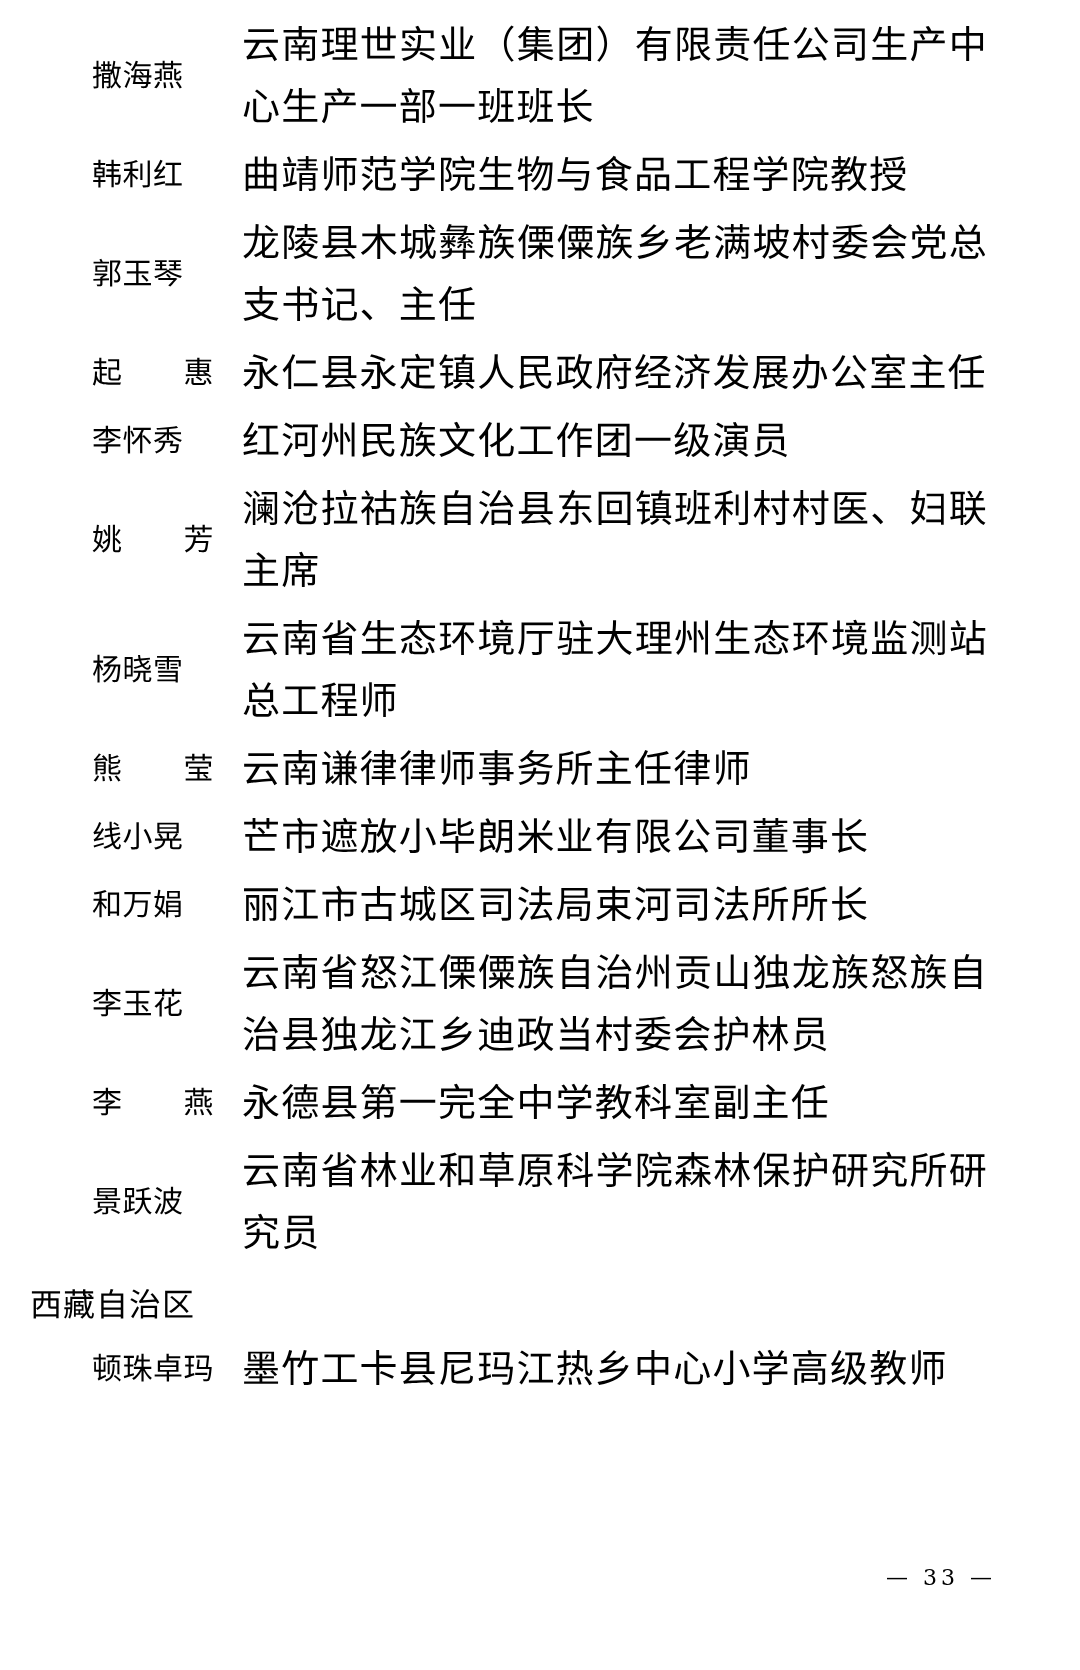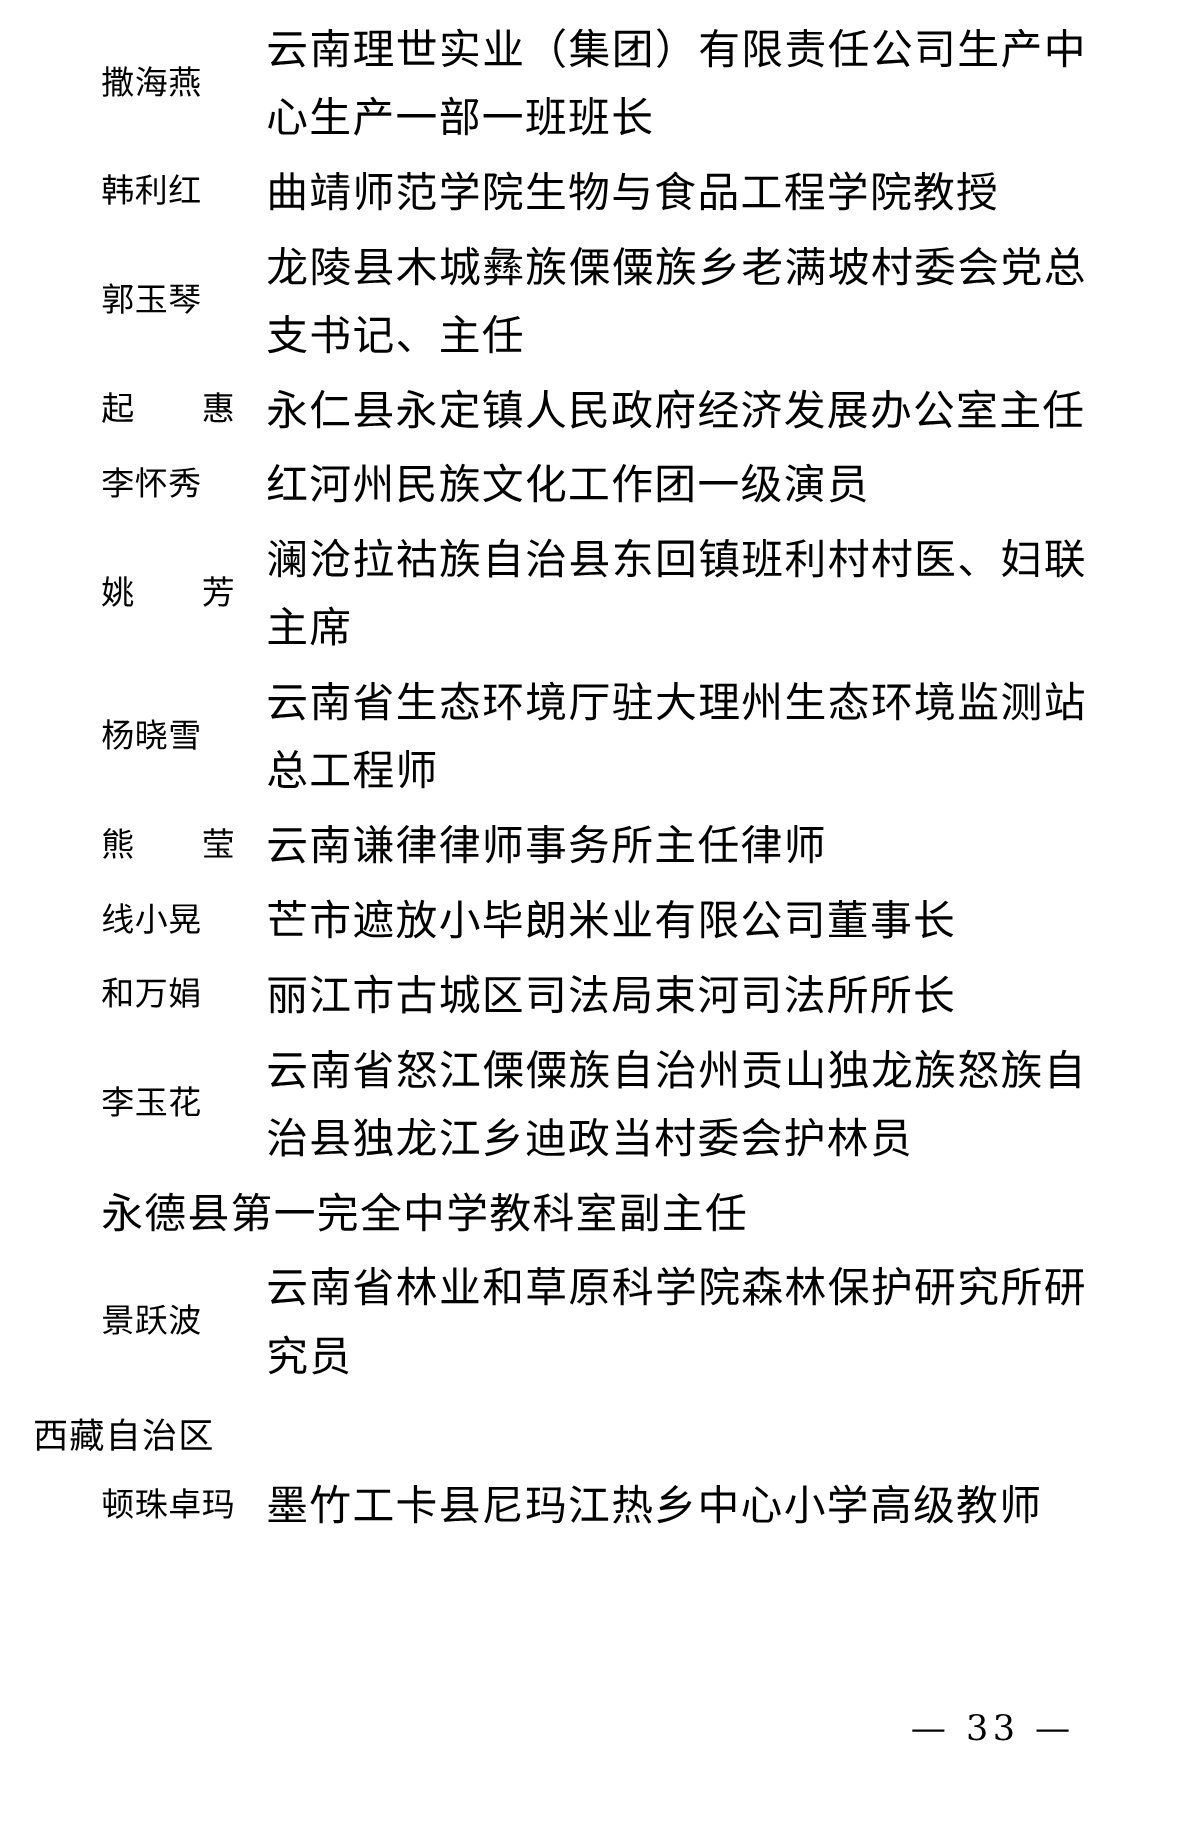--- a/index.html
+++ b/index.html
@@ -49,23 +49,23 @@
   .section-head {
     font-size: 32px;
     font-weight: normal;
     line-height: 62px;
     letter-spacing: 1px;
     margin: 10px 0 2px -62px;
     font-family: "DejaVu Sans", "Liberation Sans", sans-serif;
   }
   .page-footer {
     position: absolute;
-    right: 103px;
+    right: 84px;
     bottom: 80px;
-    font-size: 32px;
+    font-size: 22px;
     letter-spacing: 4px;
   }
 </style>
 </head>
 <body>
 
 <div class="page">
 
   <div class="entry">
     <div class="entry-name">撒海燕</div>
@@ -118,20 +118,21 @@
     <div class="entry-desc">丽江市古城区司法局束河司法所所长</div>
   </div>
 
   <div class="entry">
     <div class="entry-name">李玉花</div>
     <div class="entry-desc">云南省怒江傈僳族自治州贡山独龙族怒族自治县独龙江乡迪政当村委会护林员</div>
   </div>
 
 
   <div class="entry">
+    <div class="entry-name">李　　燕</div>
     <div class="entry-desc">永德县第一完全中学教科室副主任</div>
   </div>
 
   <div class="entry">
     <div class="entry-name">景跃波</div>
     <div class="entry-desc">云南省林业和草原科学院森林保护研究所研究员</div>
   </div>
 
   <div class="section-head">西藏自治区</div>
 

